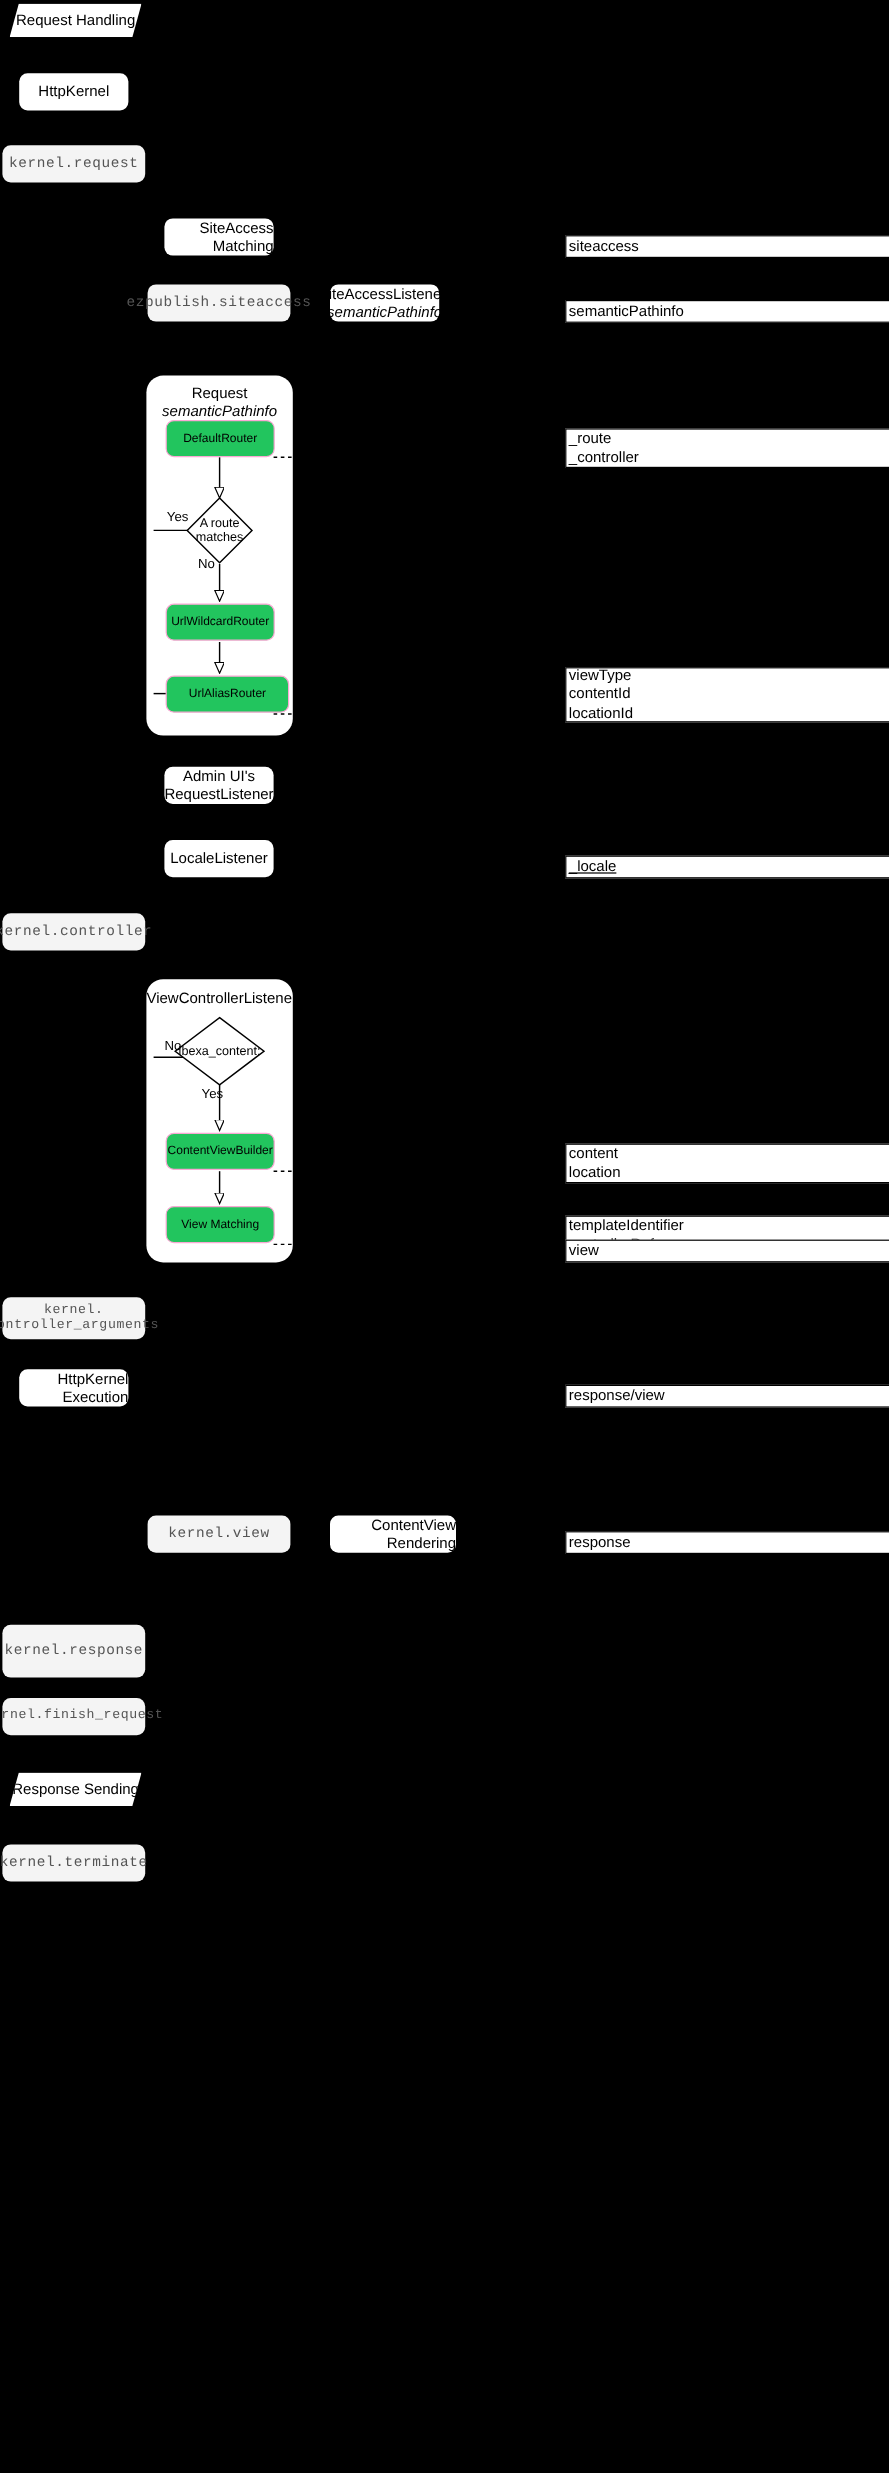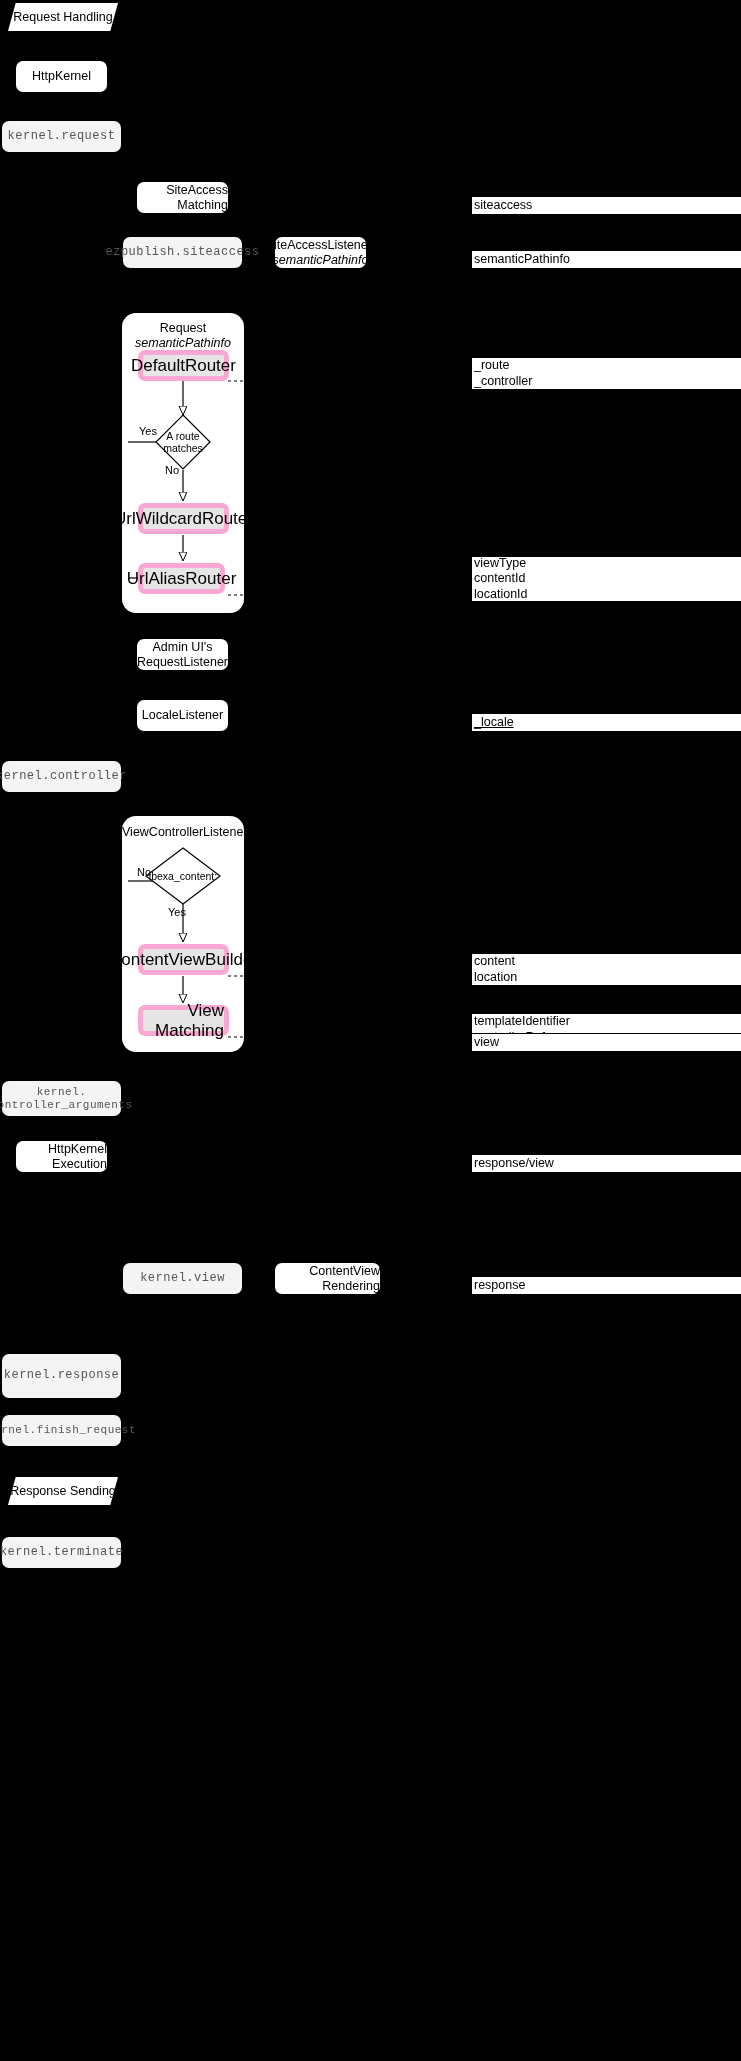--- a/index.html
+++ b/index.html
@@ -15,21 +15,21 @@
   .vbox{background:#fff;border:1px solid #000;font-size:12.5px;
         justify-content:flex-start;align-items:flex-start;
         padding:1px 2px;text-align:left;line-height:1.22;}
   
   .chip{background:#f4f4f4;border-radius:7px;color:#555;
         font-family:"Liberation Mono", monospace;font-size:12px;letter-spacing:.5px;}
   
   .banner{background:#fff;font-size:12.5px;
           clip-path:polygon(7% 0,100% 0,93% 100%,0 100%);}
   
-  .ibox{background:#e5e5e5;border:5px solid #f9a8d4;border-radius:7px;font-size:17px;}
+  .ibox{background:#22c55e;border:1px solid #f9a8d4;border-radius:7px;font-size:10px;}
   
   .panel{position:absolute;background:#fff;border-radius:14px;}
   .panel-title{position:absolute;width:100%;text-align:center;color:#000;
                font-size:12.5px;line-height:1.2;}
   .diamond-label{position:absolute;color:#000;font-size:11px;}
   .stack{display:flex;flex-direction:column;align-items:center;justify-content:center;}
   .ital{font-style:italic;}
   svg{position:absolute;left:0;top:0;overflow:visible;pointer-events:none;}
 </style>
 </head>
@@ -120,21 +120,21 @@
     <div class="stack" style="position:absolute;inset:0;font-size:10.5px;color:#000;">
       <span>A route</span>
       <span>matches</span>
     </div>
   </div>
   <div class="diamond-label" style="left:139px;top:425px;">Yes</div>
   <div class="diamond-label" style="left:165px;top:464px;">No</div>
 
   <div class="node ibox" style="left:138px;top:503px;width:91px;height:31px;">UrlWildcardRouter</div>
 
-  <div class="node ibox" style="left:138px;top:563px;width:87px;height:31px;">UrlAliasRouter</div>
+  <div class="node ibox" style="left:138px;top:563px;width:103px;height:31px;">UrlAliasRouter</div>
 
   <div class="panel-title" style="left:122px;top:825px;width:122px;">ViewControllerListener</div>
 
   <div style="position:absolute;left:146px;top:848px;width:74px;height:56px;">
     <svg width="74" height="56" style="position:absolute;left:0;top:0;">
       <polygon points="37,0 74,28 37,56 0,28" fill="#fff" stroke="#000" stroke-width="1.2"></polygon>
     </svg>
     <div class="stack" style="position:absolute;inset:0;font-size:10.5px;color:#000;">
       <span>ibexa_content:</span>
     </div>

